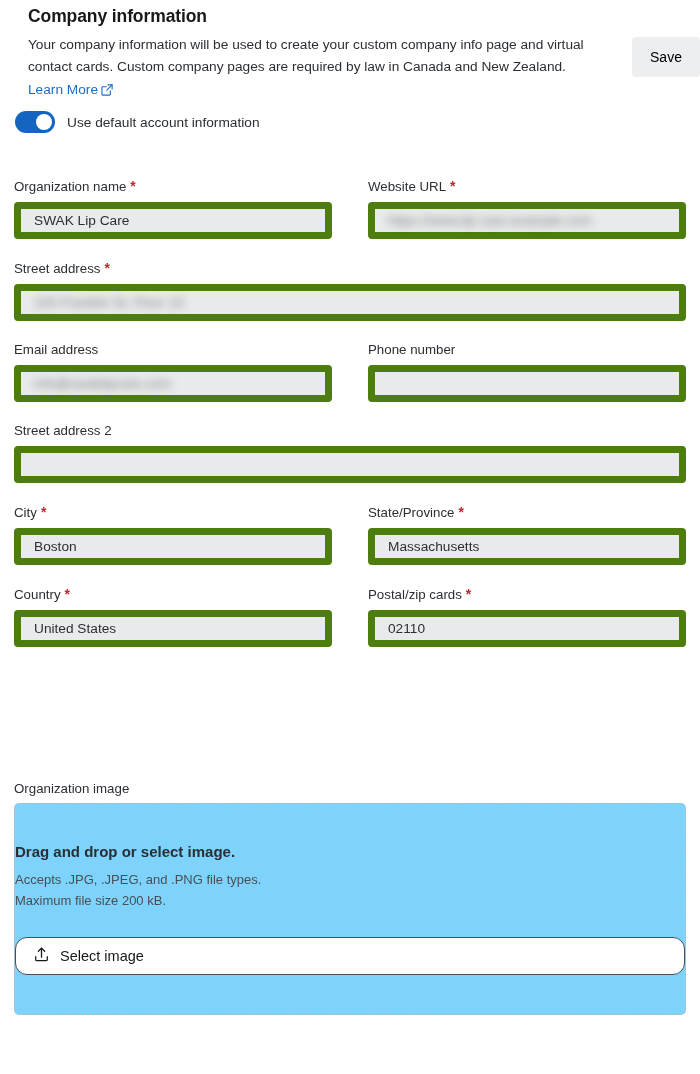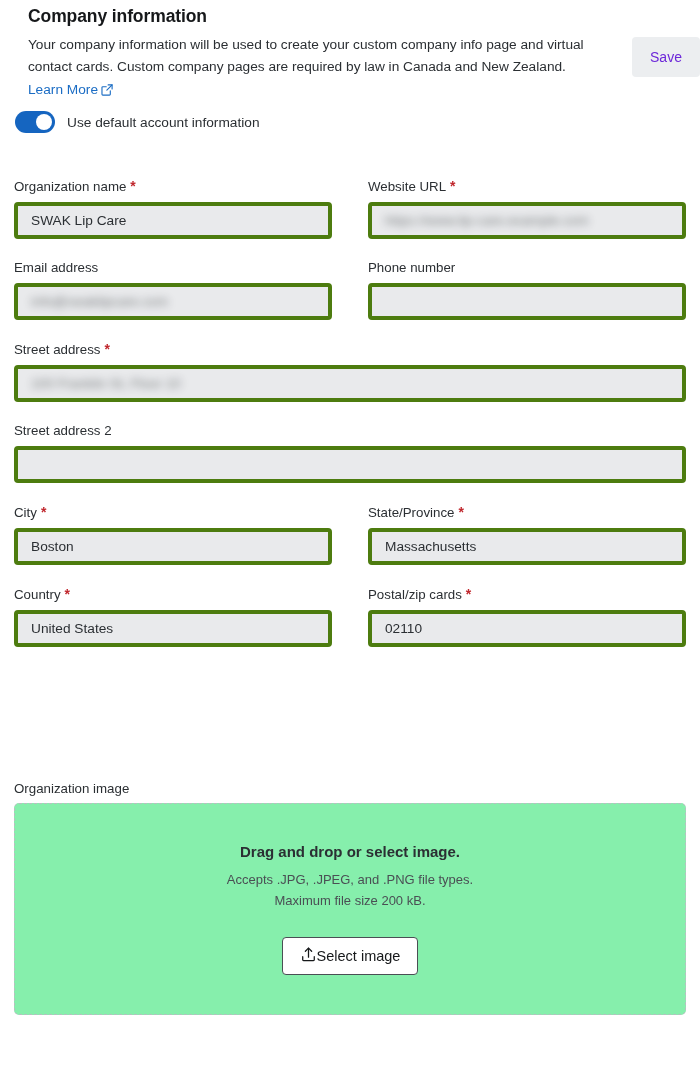--- a/index.html
+++ b/index.html
@@ -49,21 +49,21 @@
     vertical-align: -2px;
     margin-left: 3px;
   }
   .save-button {
     position: absolute;
     right: 0; top: 31px;
     width: 68px; height: 40px;
     background: #eceef0;
     border: none;
     border-radius: 4px;
-    color: #6d28d9;
+    color: #000000;
     font-family: "Liberation Sans", sans-serif;
     font-size: 14px;
     cursor: default;
   }
 
   
   .toggle-row {
     position: absolute;
     left: 15px; top: 111px;
     display: flex;
@@ -114,21 +114,21 @@
   .req {
     color: #c0272d;
     font-size: 14px;
     margin-left: 4px;
     font-weight: bold;
   }
   .input {
     width: 100%;
     height: 37px;
     background: #e9eaec;
-    border: 4px solid #4d7c0f;
+    border: 7px solid #4d7c0f;
     border-radius: 4px;
     padding: 0 13px;
     font-family: "Liberation Sans", sans-serif;
     font-size: 13.7px;
     color: #2b2f33;
     outline: none;
     display: flex;
     align-items: center;
   }
   .input.redacted { position: relative; }
@@ -148,49 +148,49 @@
     width: 672px;
   }
   .dz-label {
     font-size: 13.3px;
     color: #2b2f33;
     margin-bottom: 7px;
     display: block;
   }
   .dropzone {
     height: 212px;
-    background: #86efac;
+    background: #7dd3fc;
     border: 1px dashed #b9bdc2;
     border-radius: 5px;
     display: flex;
     flex-direction: column;
-    align-items: center;
     justify-content: center;
     cursor: pointer;
   }
   .dz-title {
     font-size: 15px;
     font-weight: bold;
     color: #2b2f33;
     margin-bottom: 9px;
   }
   .dz-sub {
     font-size: 13px;
     color: #4a4f54;
     line-height: 1.65;
   }
   .select-image-btn {
     margin-top: 26px;
     height: 38px;
     padding: 0 17px;
     background: #ffffff;
     border: 1px solid #4a4f54;
-    border-radius: 4px;
+    border-radius: 12px;
     display: flex;
     align-items: center;
+    gap: 10px;
     font-family: "Liberation Sans", sans-serif;
     font-size: 14.5px;
     color: #16181a;
     cursor: pointer;
   }
 </style>
 </head>
 <body>
 
 <div class="page">
@@ -225,39 +225,39 @@
       </div>
       <div class="field">
         <label class="field-label"><span>Website URL</span><span class="req">*</span></label>
         <div class="input redacted">
             <span class="blur">https://www.lip-care.example.com</span>
           </div>
       </div>
     </div>
 
     <div class="row">
-      <div class="field">
-        <label class="field-label">Email address</label>
-        <div class="input redacted">
-            <span class="blur">info@swaklipcare.com</span>
-          </div>
-      </div>
-      <div class="field">
-        <label class="field-label">Phone number</label>
-        <div class="input">
-            <span></span>
-          </div>
-      </div>
-    </div>
-
-    <div class="row">
       <div class="field full">
         <label class="field-label"><span>Street address</span><span class="req">*</span></label>
         <div class="input redacted">
             <span class="blur">100 Franklin St, Floor 10</span>
+          </div>
+      </div>
+    </div>
+
+    <div class="row">
+      <div class="field">
+        <label class="field-label">Email address</label>
+        <div class="input redacted">
+            <span class="blur">info@swaklipcare.com</span>
+          </div>
+      </div>
+      <div class="field">
+        <label class="field-label">Phone number</label>
+        <div class="input">
+            <span></span>
           </div>
       </div>
     </div>
 
     <div class="row">
       <div class="field full">
         <label class="field-label">Street address 2</label>
         <div class="input">
             <span></span>
           </div>

